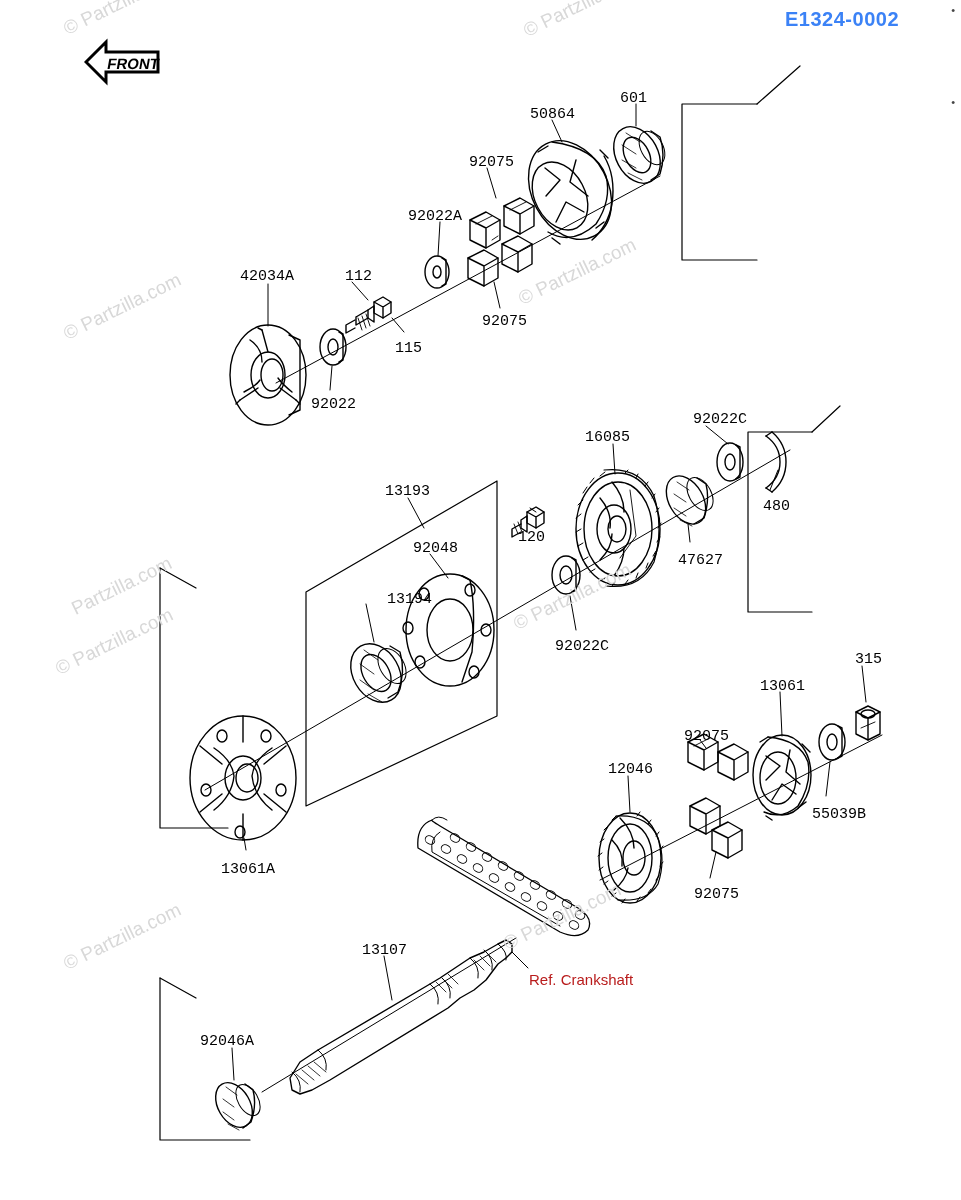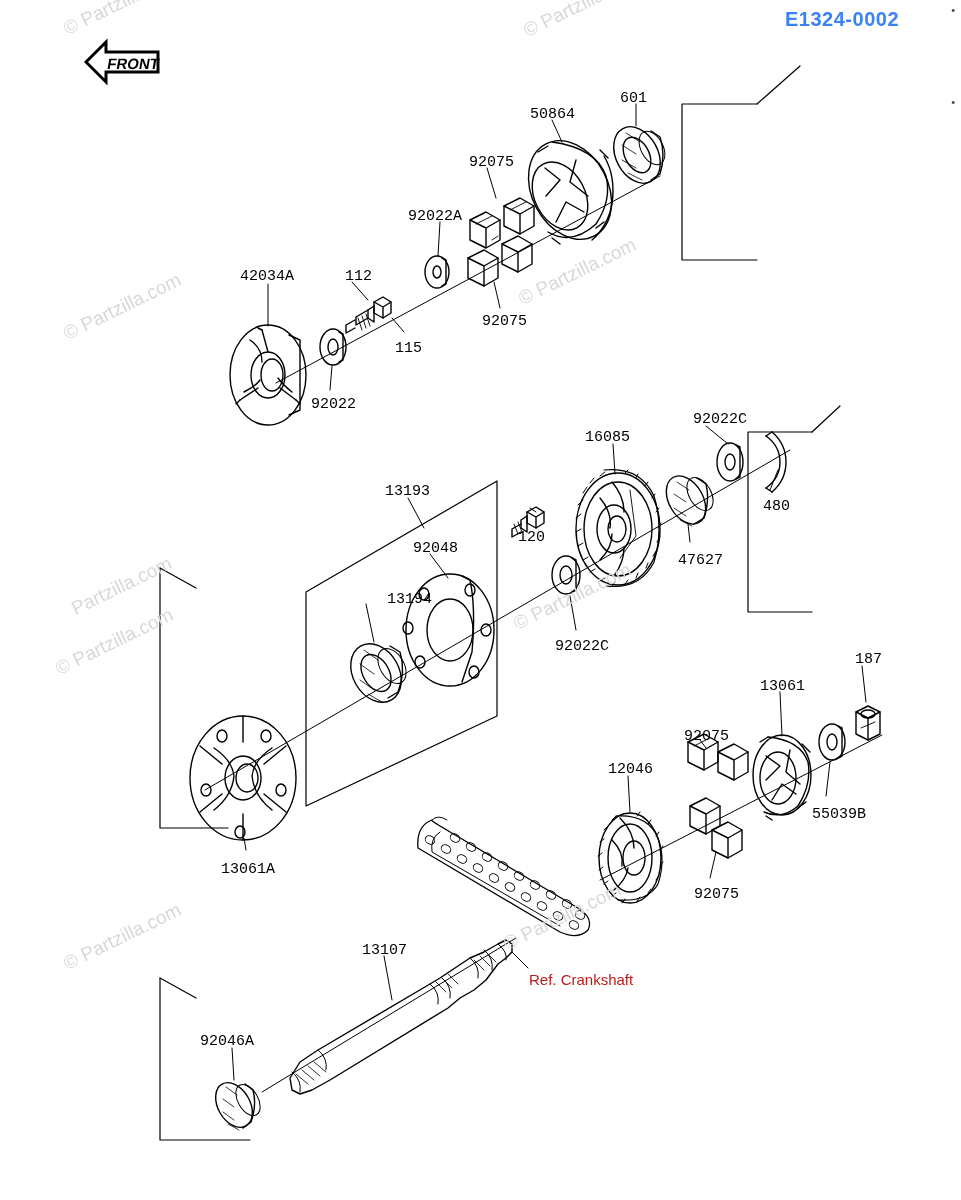--- a/index.html
+++ b/index.html
@@ -419,21 +419,21 @@
   <div class="label" style="left:585px; top:429px;">16085</div>
   <div class="label" style="left:693px; top:411px;">92022C</div>
   <div class="label" style="left:763px; top:498px;">480</div>
   <div class="label" style="left:678px; top:552px;">47627</div>
   <div class="label" style="left:385px; top:483px;">13193</div>
   <div class="label" style="left:518px; top:497px;margin-top:32px;">120</div>
   <div class="label" style="left:413px; top:540px;">92048</div>
   <div class="label" style="left:343px; top:591px;margin-left:44px;">13194</div>
   <div class="label" style="left:555px; top:638px;">92022C</div>
 
-  <div class="label" style="left:855px; top:651px;">187</div>
+  <div class="label" style="left:855px; top:651px;">315</div>
   <div class="label" style="left:760px; top:678px;">13061</div>
   <div class="label" style="left:684px; top:728px;">92075</div>
   <div class="label" style="left:812px; top:806px;">55039B</div>
   <div class="label" style="left:608px; top:761px;">12046</div>
   <div class="label" style="left:221px; top:861px;">13061A</div>
   <div class="label" style="left:694px; top:886px;">92075</div>
   <div class="label" style="left:362px; top:942px;">13107</div>
   <div class="label" style="left:200px; top:1033px;">92046A</div>
 
   <div class="ref-label" style="left:529px; top:971px;">Ref. Crankshaft</div>

